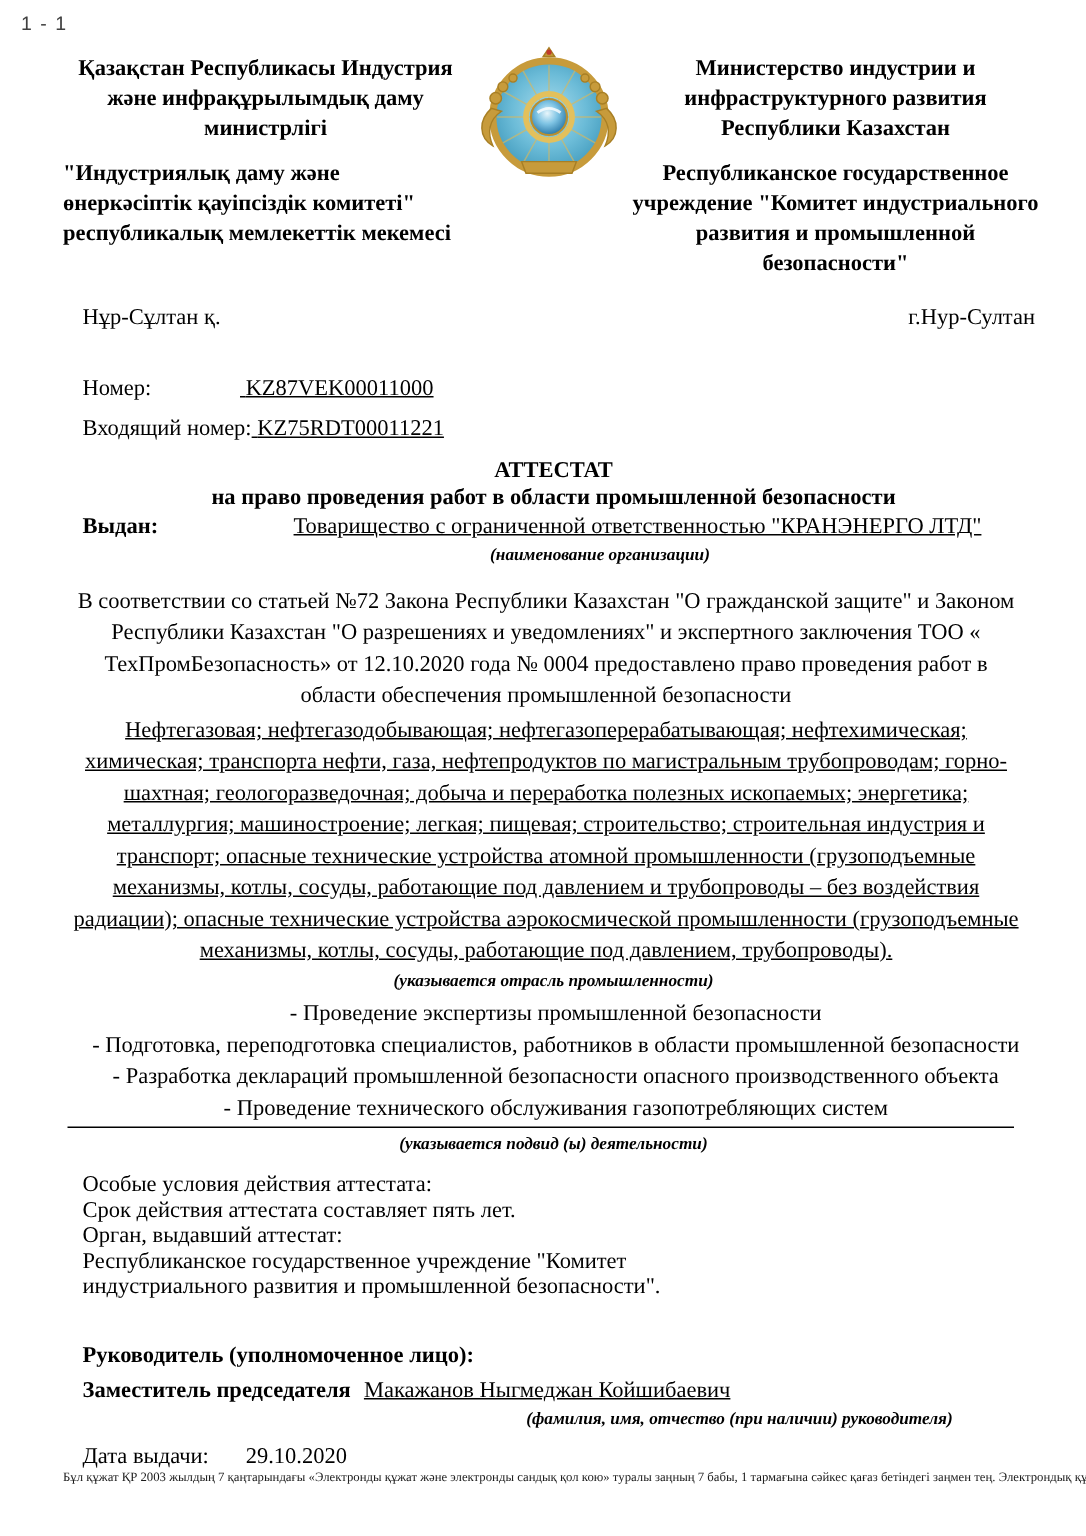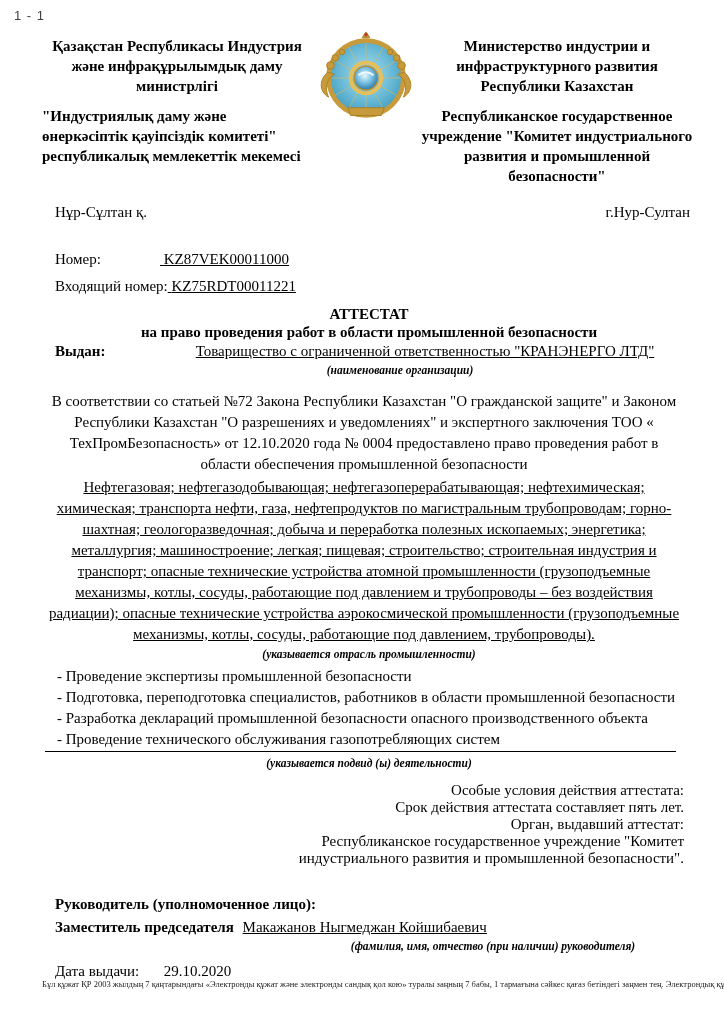--- a/index.html
+++ b/index.html
@@ -27,25 +27,25 @@
   .meta-label{display:inline-block;min-width:105px;}
   .title-block{text-align:center;font-weight:bold;margin-top:10px;line-height:18px;padding-left:14px;}
   .issued-row{display:flex;margin:1px 34px 0 55px;line-height:19px;}
   .issued-label{font-weight:bold;width:105px;flex:none;}
   .issued-org{flex:1;text-align:center;text-decoration:underline;}
   .caption{font-size:11.5px;font-weight:bold;font-style:italic;line-height:14px;margin-left:14px;}
   .issued-caption{margin-left:160px;width:480px;text-align:center;margin-top:2px;}
   .basis{margin:14px 44px 0 48px;text-align:center;line-height:21px;}
   .industries{margin:2px 44px 0 48px;text-align:center;line-height:21px;text-decoration:underline;}
   .industries-caption{text-align:center;margin-top:2px;}
-  .activities{margin:6px 40px 0 57px;}
+  .activities{margin:6px 40px 0 57px;text-align:center;}
   .activity-item{line-height:18px;margin-bottom:3px;}
   .rule{border:none;border-top:1px solid #000;margin:0 48px 0 45px;height:0;}
   .activities-caption{text-align:center;margin-top:4px;}
-  .conditions{margin:12px 40px 16px 55px;line-height:17px;text-align:right;}
+  .conditions{margin:12px 40px 16px 55px;line-height:17px;}
   .signature{margin:28px 34px 0 55px;}
   .sig-head{font-weight:bold;line-height:19px;}
   .sig-line{margin-top:4px;line-height:19px;}
   .sig-position{font-weight:bold;margin-right:5px;}
   .sig-name{text-decoration:underline;}
   .sig-caption{margin-left:238px;width:400px;text-align:center;margin-top:2px;}
   .date-row{margin-top:10px;line-height:17px;}
   .footer{
     position:absolute;left:42px;top:979px;white-space:nowrap;
     font-size:8.5px;color:#1a1a1a;

